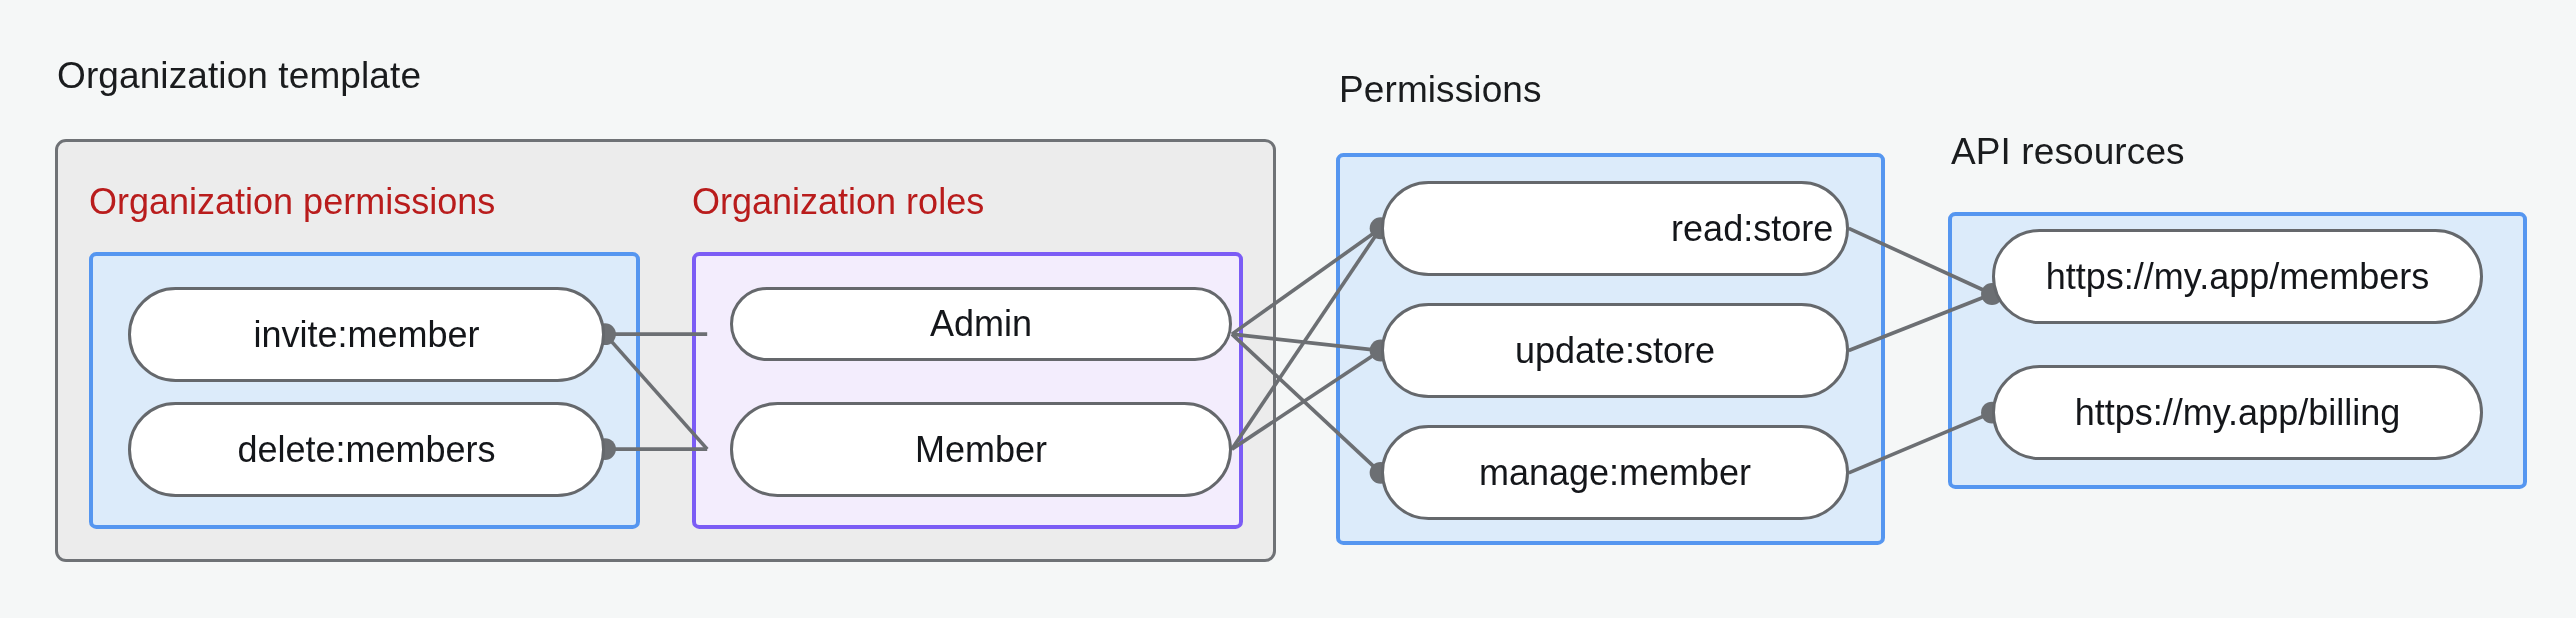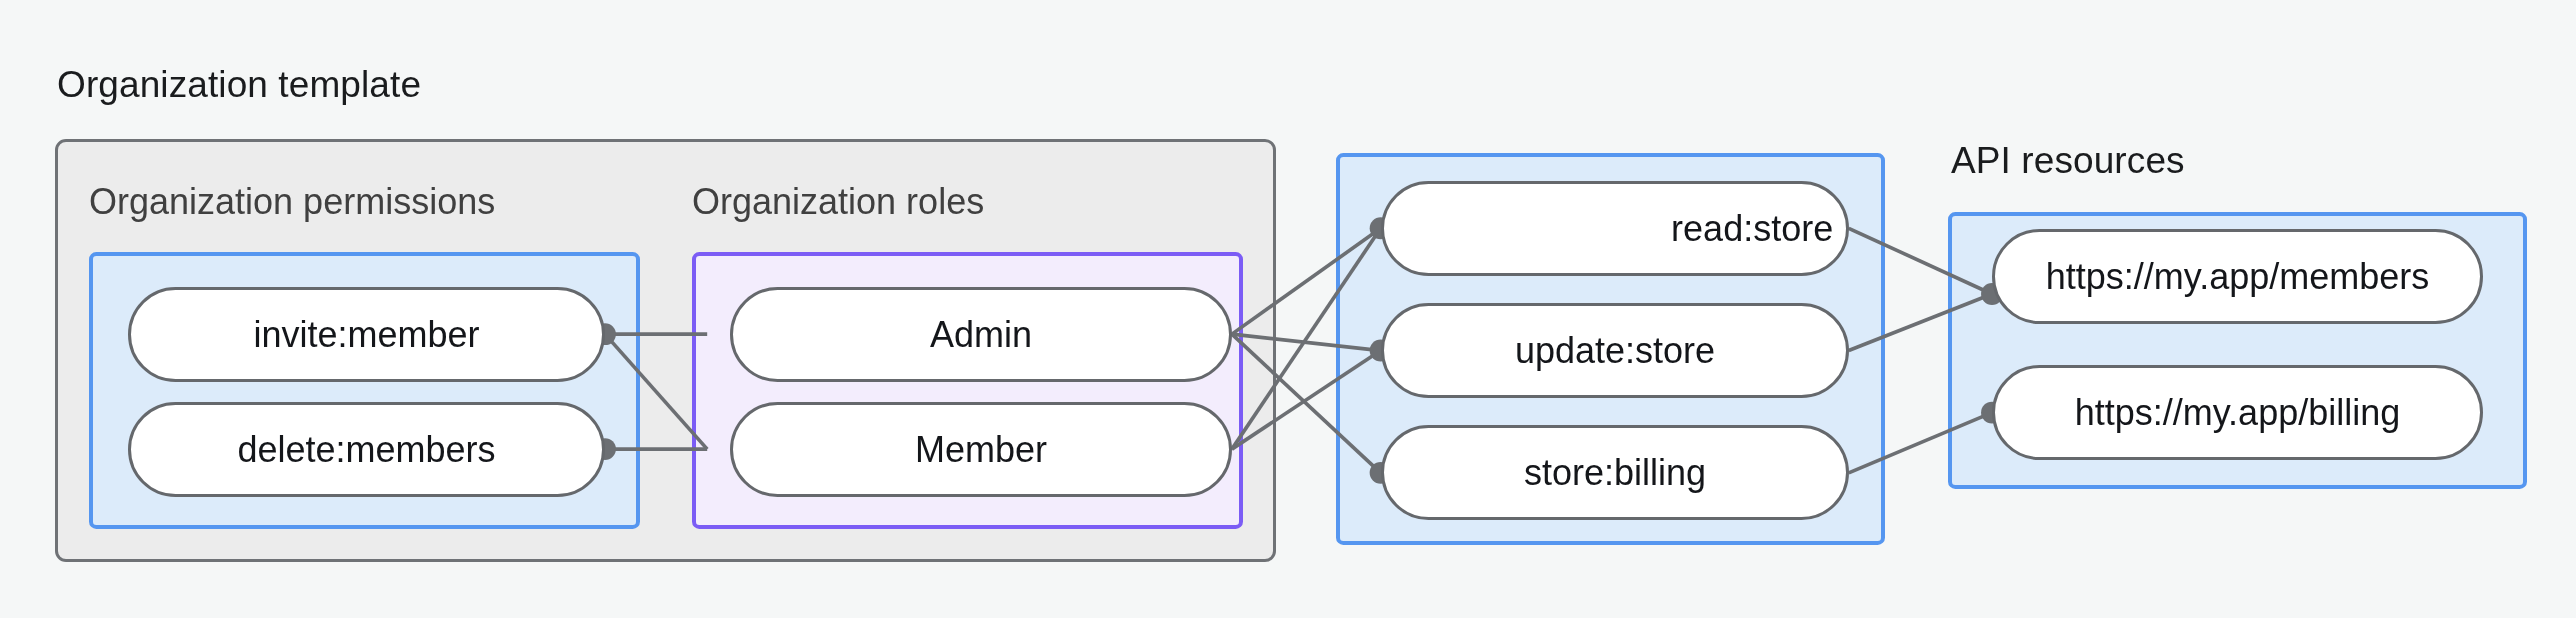--- a/index.html
+++ b/index.html
@@ -24,27 +24,26 @@
   }
 
   
   .grp-label {
     position: absolute;
     font-size: 37px;
     line-height: 1;
     color: #1A1C1E;
     white-space: nowrap;
     letter-spacing: 0.1px;
-    margin-top: 9px;
   }
   .sub-label {
     position: absolute;
     font-size: 36px;
     line-height: 1;
-    color: #404040;
+    color: #b91c1c;
     white-space: nowrap;
   }
 
   
   .container-box {
     position: absolute;
     box-sizing: border-box;
   }
   .box-outer {
     background: #ECECEC;
@@ -146,41 +145,42 @@
   </div>
 
   <div class="node" style="left:128px; top:402px; width:477px; height:95px;">
     <span class="node-label">delete:members</span>
   </div>
 
   <div class="sub-label" style="left:692px; top:184px;">Organization roles</div>
 
   <div class="container-box box-purple" style="left:692px; top:252px; width:551px; height:277px;"></div>
 
-  <div class="node" style="left:730px; top:287px; width:502px; height:95px;align-items:center;">
+  <div class="node" style="left:730px; top:287px; width:502px; height:74px;align-items:center;">
     <span class="node-label">Admin</span>
   </div>
 
   <div class="node" style="left:730px; top:402px; width:502px; height:95px;">
     <span class="node-label">Member</span>
   </div>
 
+  <div class="grp-label" style="left:1339px; top:71px;">Permissions</div>
 
   <div class="container-box box-blue" style="left:1336px; top:153px; width:549px; height:392px;"></div>
 
   <div class="node" style="left:1381px; top:181px; width:468px; height:95px;justify-content:flex-end;">
     <span class="node-label">read:store</span>
   </div>
 
   <div class="node" style="left:1381px; top:303px; width:468px; height:95px;text-align:center;">
     <span class="node-label">update:store</span>
   </div>
 
   <div class="node" style="left:1381px; top:425px; width:468px; height:95px;">
-    <span class="node-label">store:billing</span>
+    <span class="node-label">manage:member</span>
   </div>
 
   <div class="grp-label" style="left:1951px; top:133px;">API resources</div>
 
   <div class="container-box box-blue" style="left:1948px; top:212px; width:579px; height:277px;"></div>
 
   <div class="node" style="left:1992px; top:229px; width:491px; height:95px;">
     <span class="node-label">https://my.app/members</span>
   </div>
 

